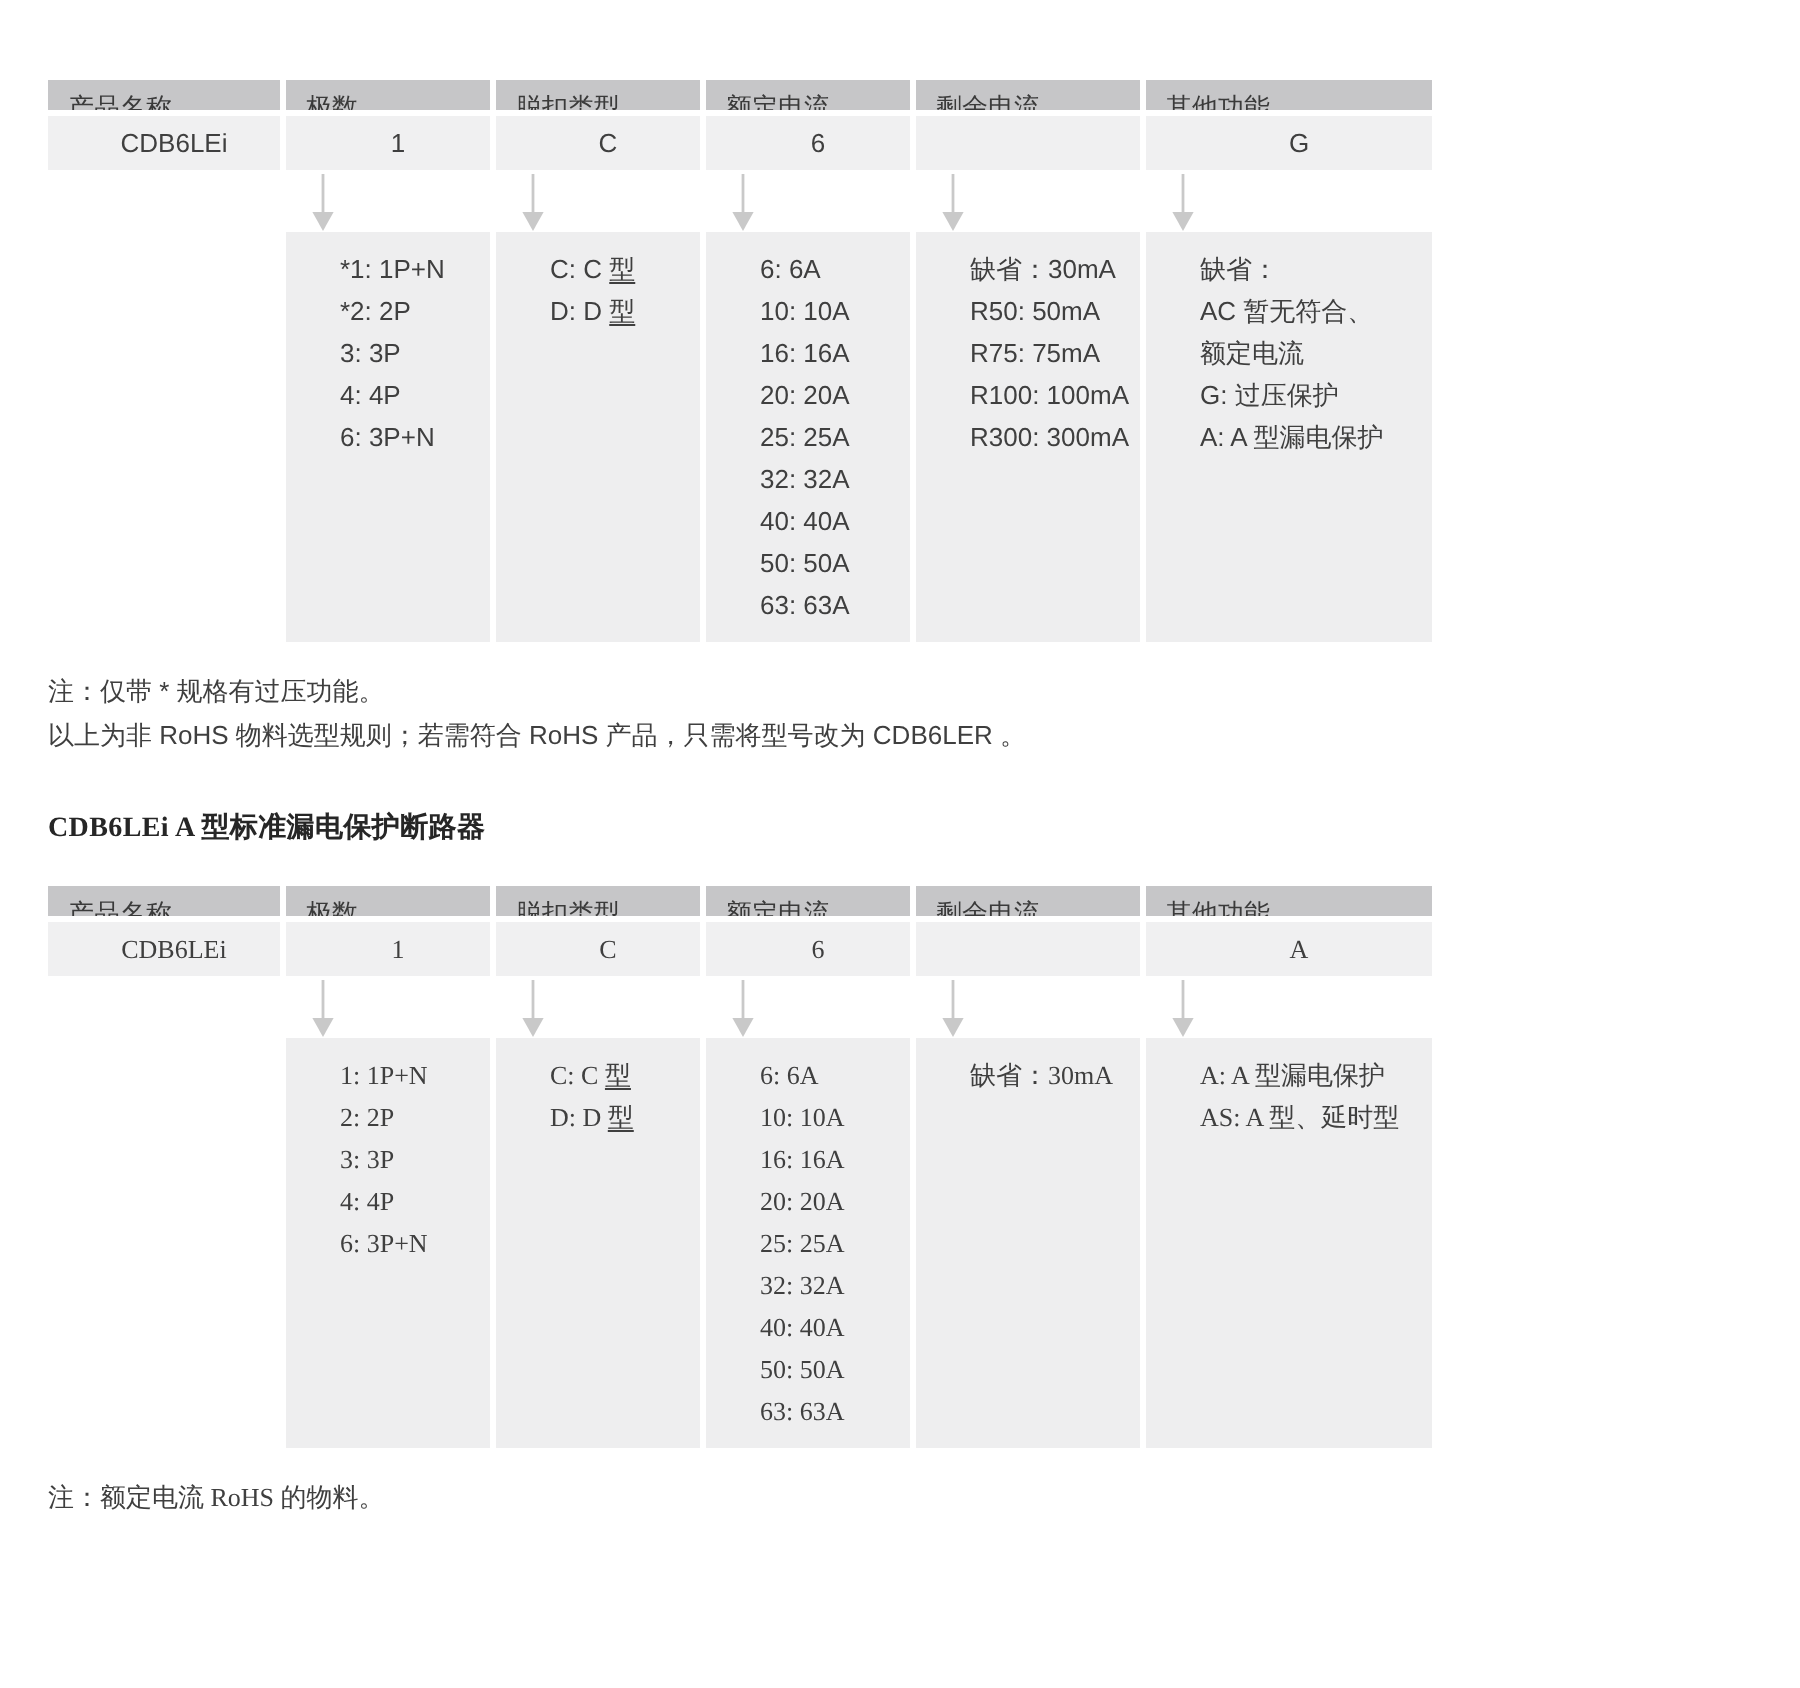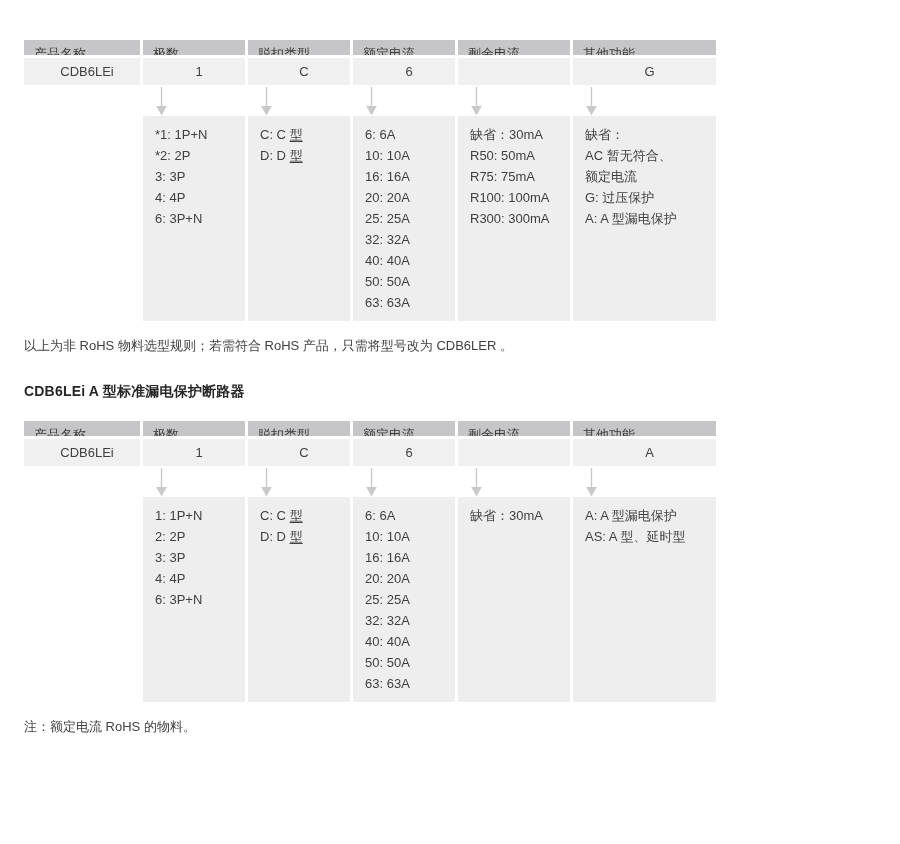--- a/index.html
+++ b/index.html
@@ -12,21 +12,21 @@
     --header-text:#3a3a3a;
   }
   *{box-sizing:border-box;}
   html,body{margin:0;padding:0;}
   body{
     width:900px;height:844px;overflow:hidden;background:#ffffff;
     font-family:"Liberation Sans","DejaVu Sans",sans-serif;
     color:var(--text);
   }
   .page{padding:40px 24px 0 24px;width:740px;}
-  .product-section + .product-section{margin-top:26px;}
+  .product-section + .product-section{margin-top:26px;font-family:Liberation Serif, serif;}
   .section-title{
     font-size:14px;font-weight:bold;color:var(--title-text);
     margin:0 0 20px 0;letter-spacing:.2px;
   }
   .tbl{width:692px;margin-bottom:14px;}
   .trow{
     display:grid;
     grid-template-columns:116px 102px 102px 102px 112px 143px;
     column-gap:3px;
   }
@@ -38,21 +38,21 @@
   }
   .vrow .cell{
     background:var(--value-bg);height:27px;line-height:27px;
     padding-left:10px;font-size:13px;white-space:nowrap;text-align:center;
   }
   .arow{height:31px;}
   .arow .cell{background:transparent;padding-left:12px;}
   .arow svg{display:block;margin-top:2px;}
   .drow .cell{
     background:var(--detail-bg);min-height:201px;
-    padding:8px 12px;font-size:13px;line-height:21px;
+    padding:8px 27px;font-size:13px;line-height:21px;
   }
   .drow .cell.empty{background:transparent;}
   .detail-line{white-space:nowrap;}
   .detail-line .u{text-decoration:underline;text-underline-offset:2px;}
   .notes{margin:0;}
   .note{
     font-size:13px;line-height:22px;margin:0;color:var(--text);
   }
 </style>
 </head>
@@ -145,20 +145,21 @@
             <div class="cell">
               <div class="detail-line">缺省：</div>
               <div class="detail-line">AC 暂无符合、</div>
               <div class="detail-line">额定电流</div>
               <div class="detail-line">G: 过压保护</div>
               <div class="detail-line">A: A 型漏电保护</div>
             </div>
           </div>
     </div>
     <div class="notes">
+          <p class="note">注：仅带 * 规格有过压功能。</p>
           <p class="note">以上为非 RoHS 物料选型规则；若需符合 RoHS 产品，只需将型号改为 CDB6LER 。</p>
         </div>
   </section>
 
   <section class="product-section">
     <h2 class="section-title">CDB6LEi A 型标准漏电保护断路器</h2>
     <div class="tbl">
       <div class="trow hrow">
             <div class="cell">产品名称</div>
             <div class="cell">极数</div>

